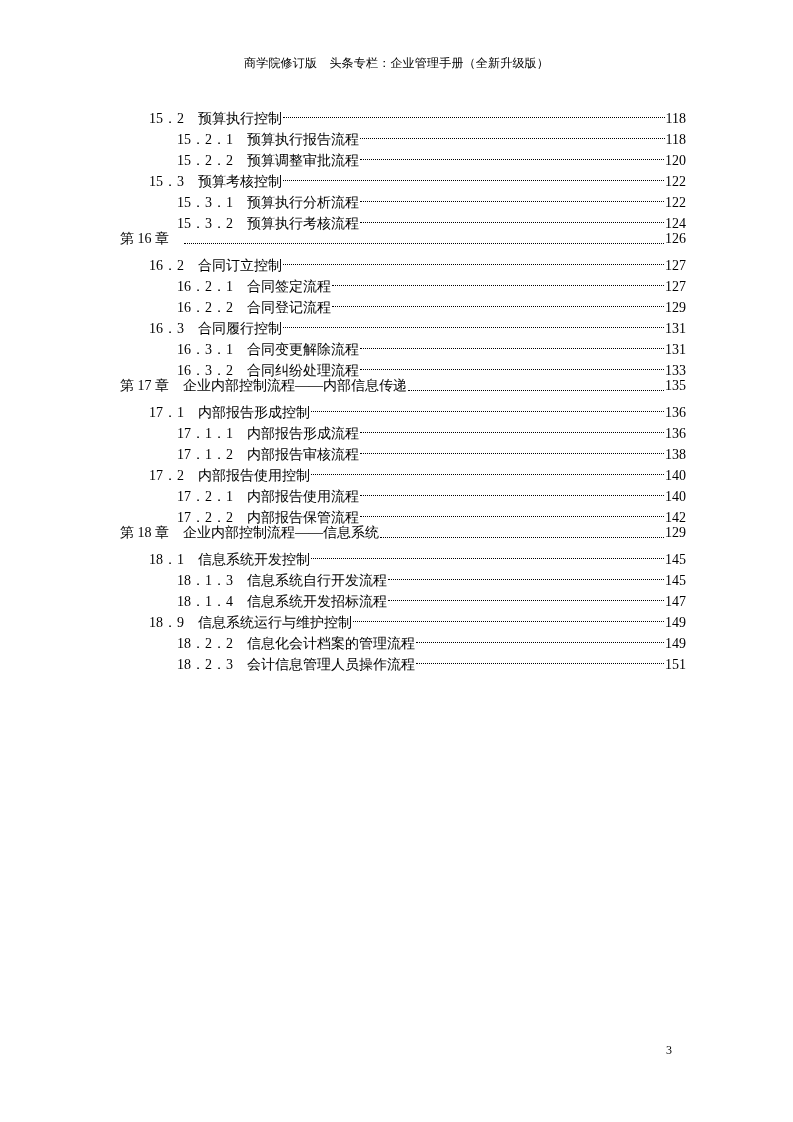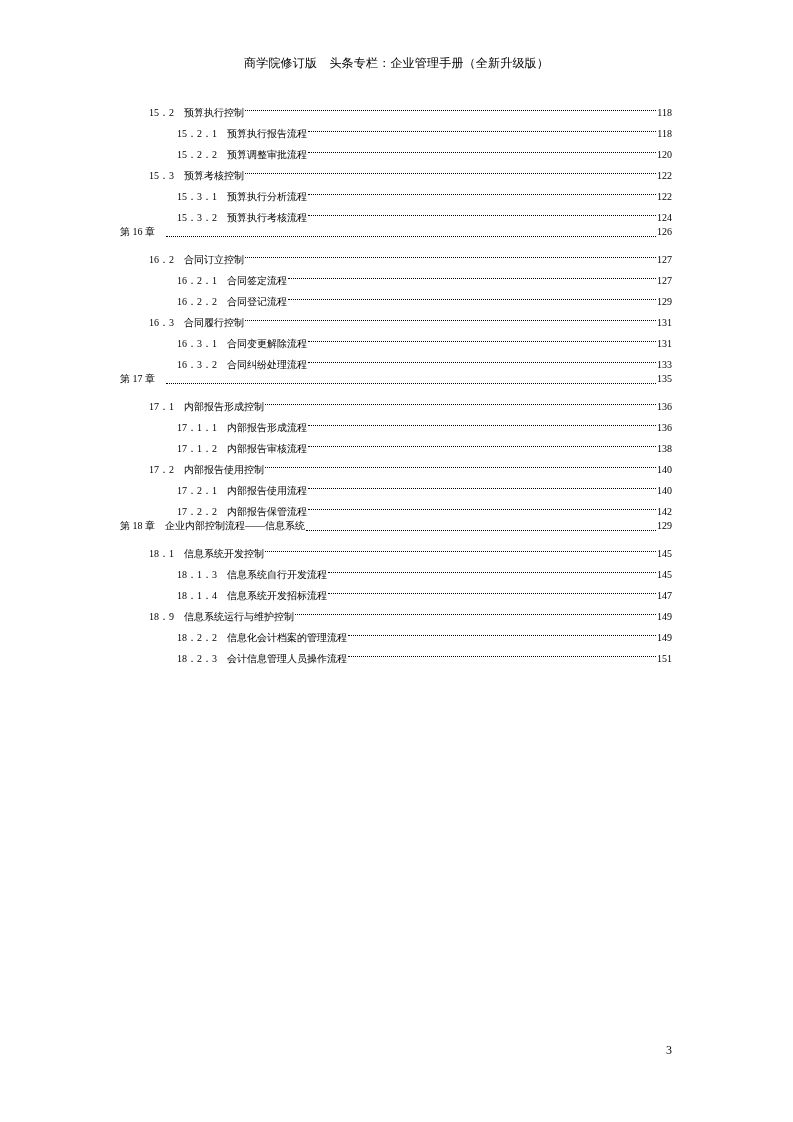--- a/index.html
+++ b/index.html
@@ -28,23 +28,24 @@
       position: absolute;
       top: 96px;
       left: 0;
       width: 793px;
     }
     .toc-row {
       position: absolute;
       height: 20px;
       display: flex;
       align-items: baseline;
-      font-size: 10px;
+      font-size: 14px;
       line-height: 20px;
-      right: 121px;
+      right: 107px;
+      margin-top: 7px;
     }
     .toc-row.lvl0 { left: 120px; align-items: center; }
     .toc-row.lvl1 { left: 149px; }
     .toc-row.lvl2 { left: 177px; }
     .toc-num {
       white-space: pre;
       flex: 0 0 auto;
     }
     .toc-title {
       white-space: nowrap;
@@ -155,20 +156,21 @@
     <span class="toc-page">131</span>
   </div>
   <div class="toc-row lvl2" style="top:252px">
     <span class="toc-num">16．3．2　</span>
     <span class="toc-title">合同纠纷处理流程</span>
     <span class="toc-leader"></span>
     <span class="toc-page">133</span>
   </div>
   <div class="toc-row lvl0" style="top:273px">
     <span class="toc-num">第 17 章　</span>
+    <span class="toc-title">企业内部控制流程——内部信息传递</span>
     <span class="toc-leader"></span>
     <span class="toc-page">135</span>
   </div>
   <div class="toc-row lvl1" style="top:294px">
     <span class="toc-num">17．1　</span>
     <span class="toc-title">内部报告形成控制</span>
     <span class="toc-leader"></span>
     <span class="toc-page">136</span>
   </div>
   <div class="toc-row lvl2" style="top:315px">

